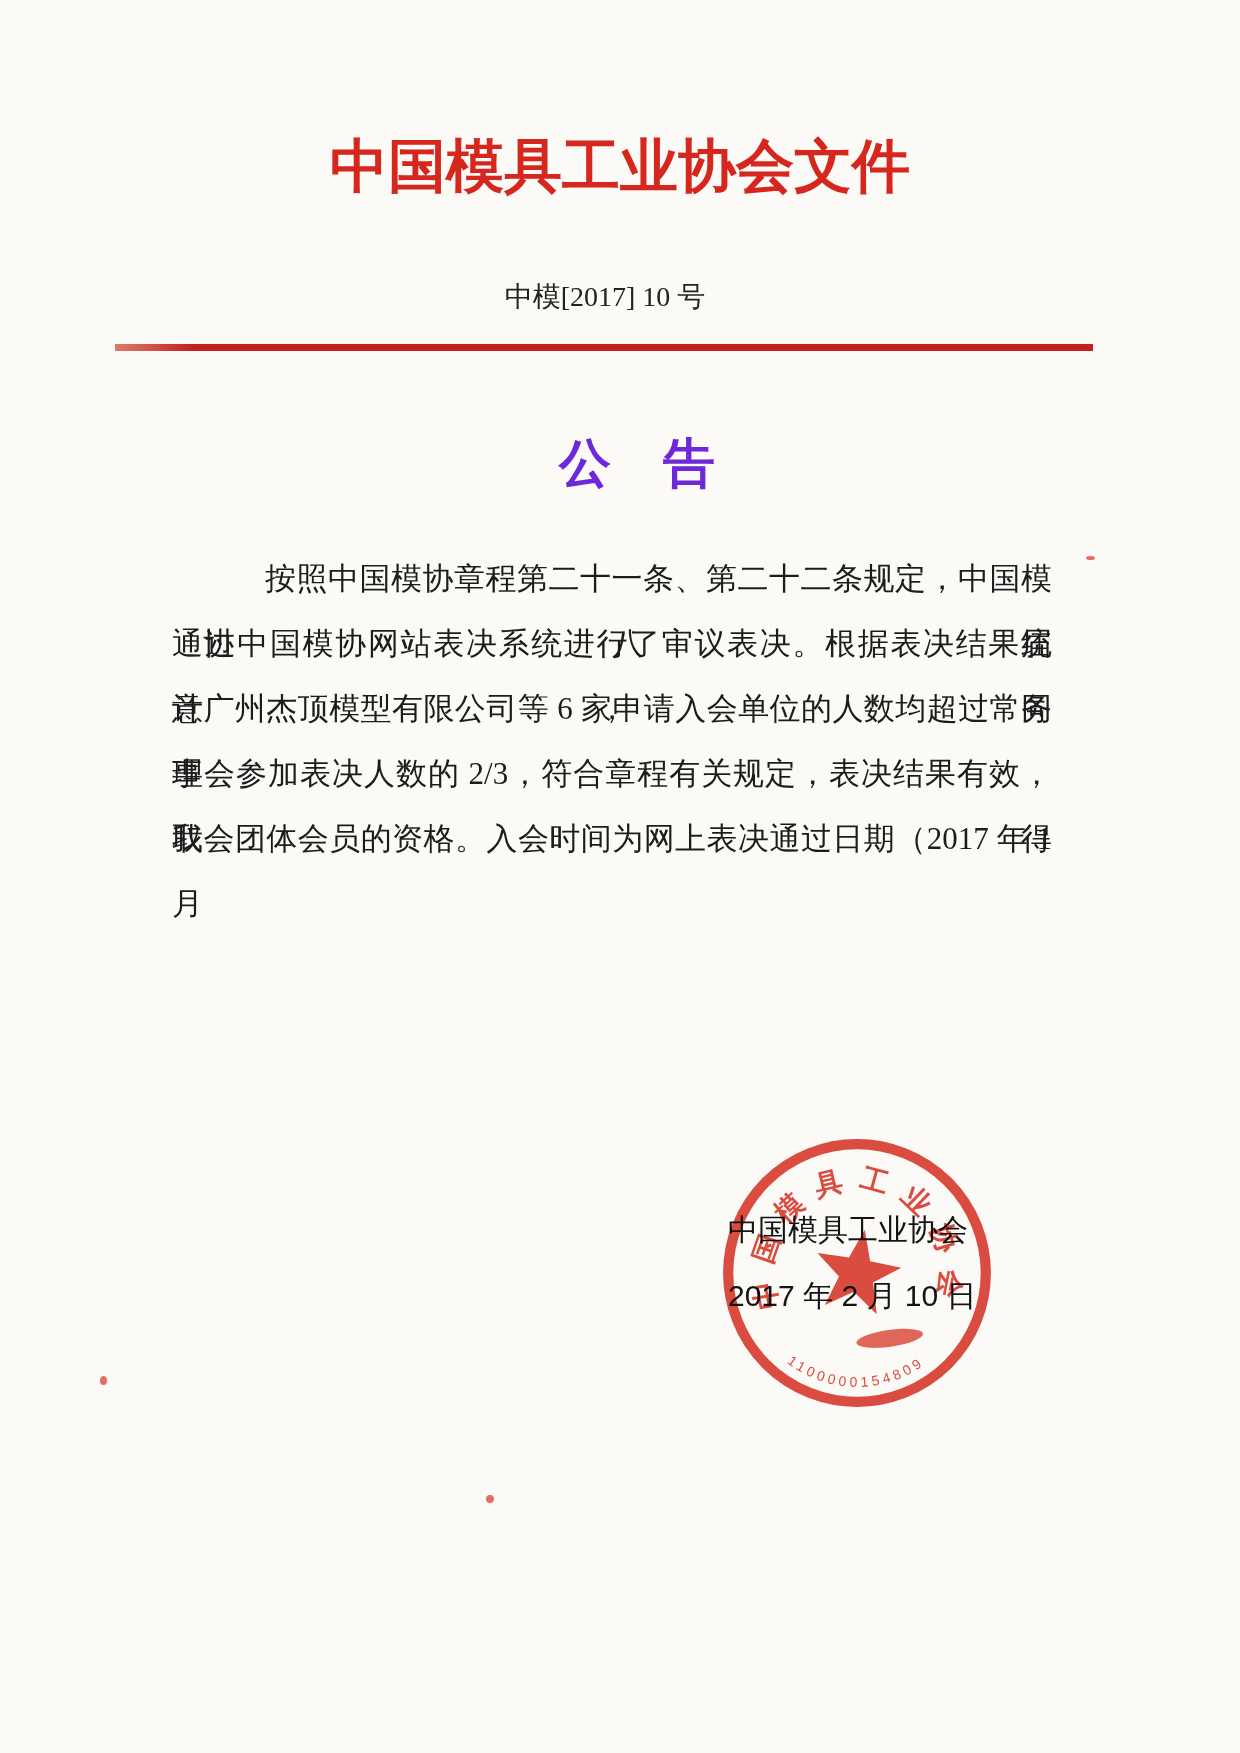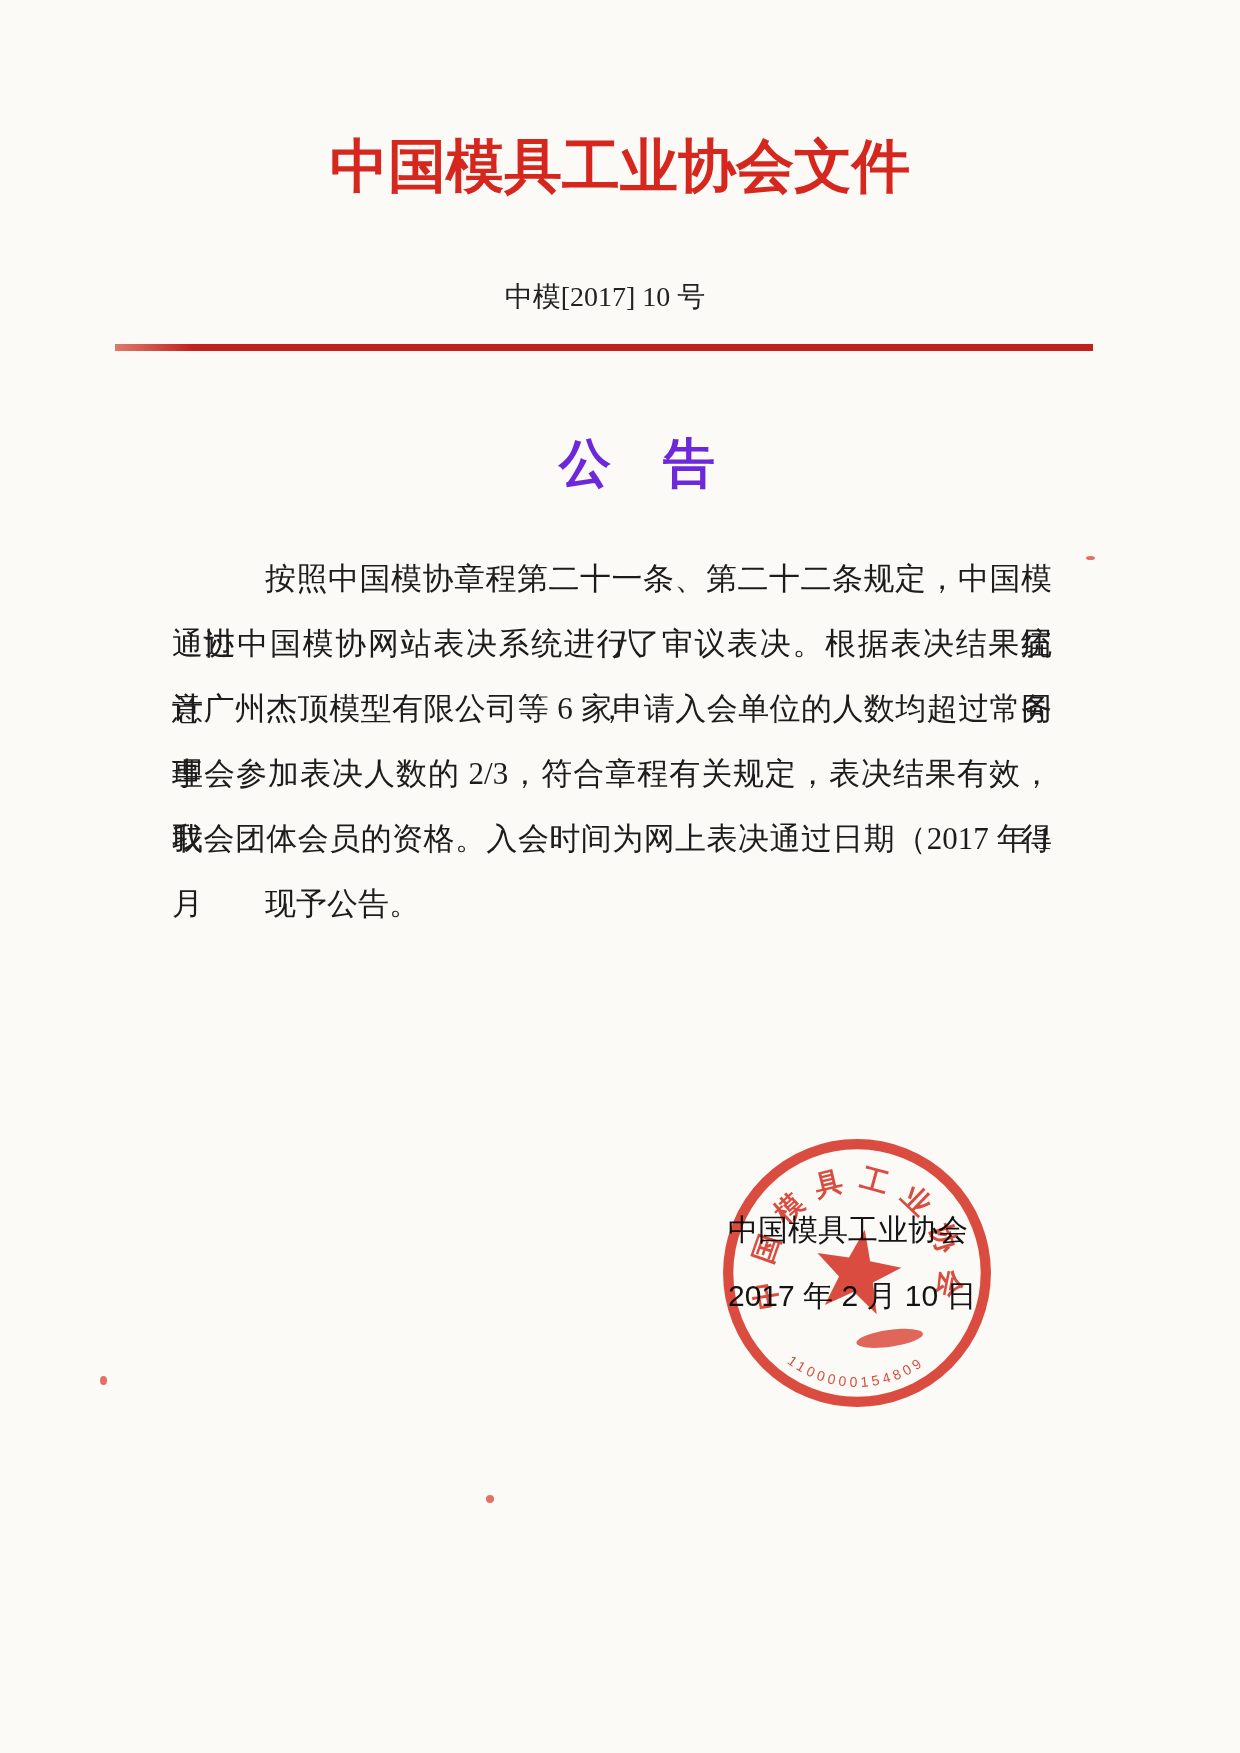--- a/index.html
+++ b/index.html
@@ -86,21 +86,20 @@
 
 <div class="announce-title">公　告</div>
 
 <div class="body-lines">
 
 <span class="body-line indent justify">按照中国模协章程第二十一条、第二十二条规定，中国模协八届</span>
     <span class="body-line justify">通过中国模协网站表决系统进行了审议表决。根据表决结果统计，同</span>
     <span class="body-line justify">意广州杰顶模型有限公司等 6 家申请入会单位的人数均超过常务理</span>
     <span class="body-line justify">事会参加表决人数的 2/3，符合章程有关规定，表决结果有效，取得</span>
     <span class="body-line justify">我会团体会员的资格。入会时间为网上表决通过日期（2017 年 1 月</span>
-    <span class="body-line indent">现予公告。</span>
   </div>
 
 <div class="signature">
   <span class="org">中国模具工业协会</span>
   <span class="date">2017 年 2 月 10 日</span>
 </div>
 
 <svg class="stamp" viewBox="0 0 300 300" xmlns="http://www.w3.org/2000/svg">
   <defs>
     <path id="arcTop" d="M 68.5 188 A 90 90 0 1 1 231.5 188" fill="none"></path>

